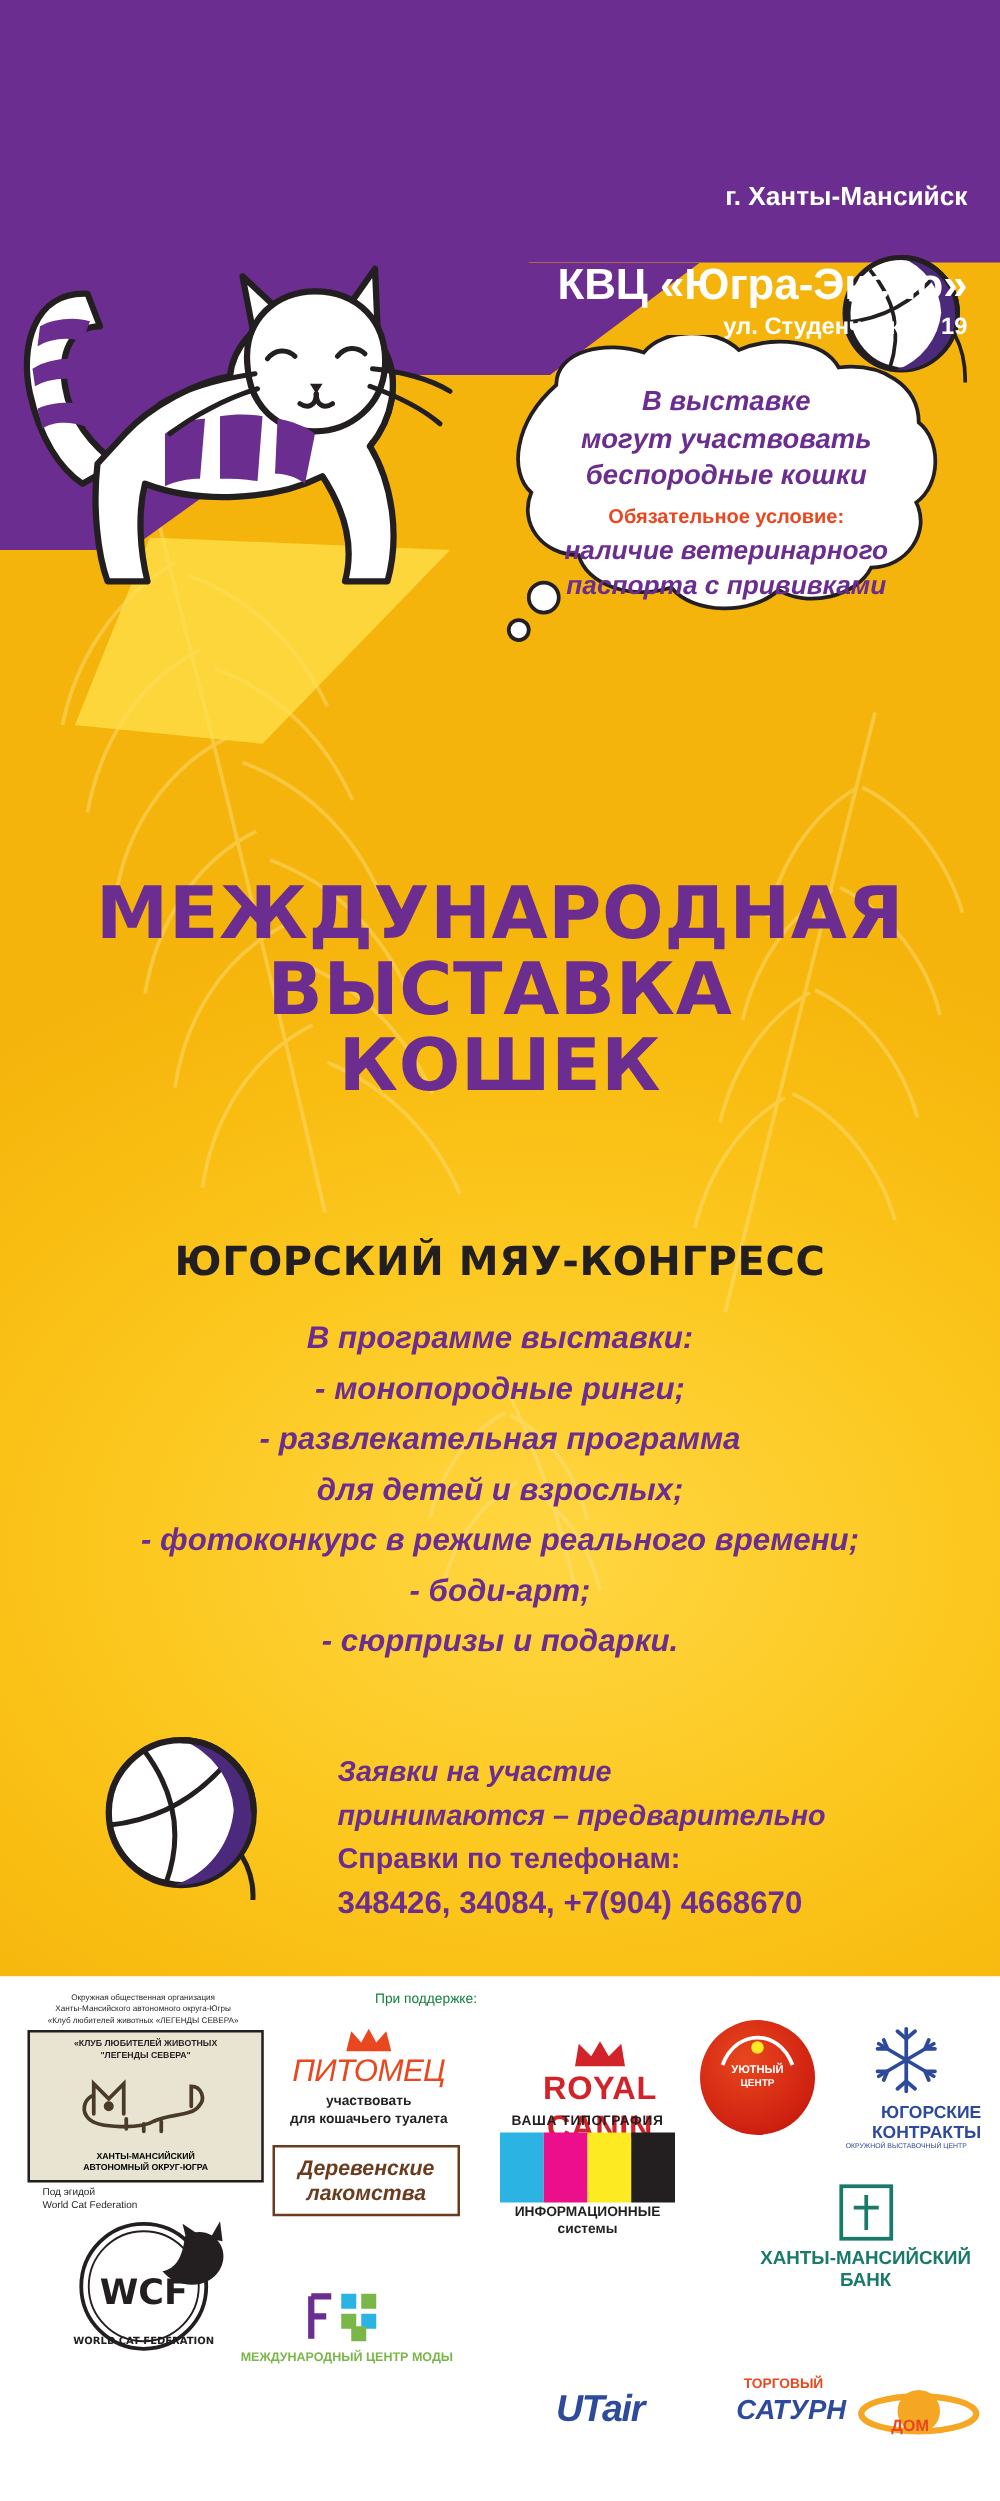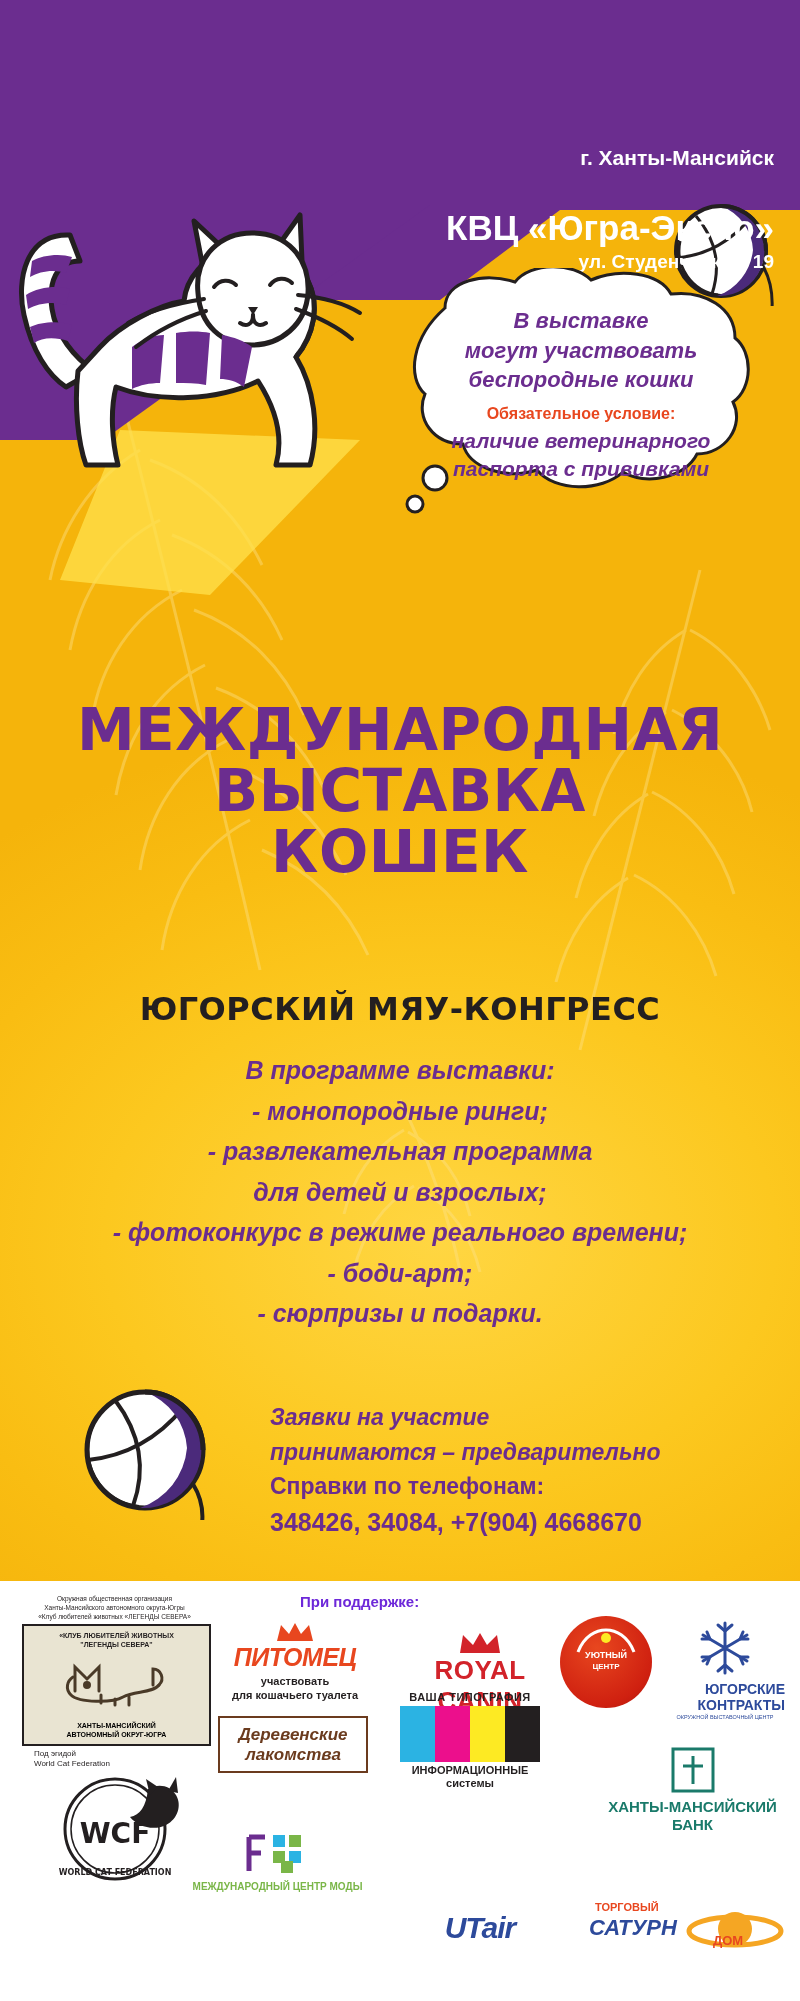--- a/index.html
+++ b/index.html
@@ -107,38 +107,38 @@
   .contacts .c1{font-style:italic;}
   .contacts .c2{font-style:italic;}
   .contacts .phones{font-size:25px;}
 
   
   .sponsors{
     position:absolute;left:0;bottom:0;width:800px;height:420px;
     background:#ffffff;z-index:8;
   }
   .sponsors-title{
-    position:absolute;left:300px;top:12px;font-size:15px;color:#6d28d9;font-weight:bold;
+    position:absolute;left:300px;top:12px;font-size:11px;color:#15803d;font-weight:normal;
   }
   .sp{position:absolute;text-align:center;}
 
   .sp-legend{left:22px;top:14px;width:185px;}
   .sp-legend .cap{font-size:6.5px;line-height:1.35;color:#231f20;}
   .sp-legend .box{
     margin-top:3px;width:185px;height:118px;border:2px solid #231f20;background:#e9e4d2;
     position:relative;
   }
   .sp-legend .box .bt{font-size:7px;color:#231f20;margin-top:5px;line-height:1.3;font-weight:bold;}
   .sp-legend .box .bb{position:absolute;bottom:5px;left:0;width:185px;font-size:7px;font-weight:bold;line-height:1.3;}
 
   .sp-wcf{left:30px;top:168px;width:170px;}
   .sp-wcf .small{font-size:8px;line-height:1.25;color:#231f20;text-align:left;padding-left:4px;}
 
   .sp-pitomec{left:215px;top:40px;width:160px;}
-  .sp-pitomec .w1{color:#e8471f;font-size:25px;font-weight:bold;font-style:italic;letter-spacing:-.5px;}
+  .sp-pitomec .w1{color:#e8471f;font-size:25px;font-weight:normal;font-style:italic;letter-spacing:-.5px;}
   .sp-pitomec .w2{color:#231f20;font-size:11px;font-weight:bold;line-height:1.25;margin-top:3px;}
 
   .sp-derev{left:218px;top:135px;width:150px;}
   .sp-derev .inner{border:2px solid #6b3b1e;background:#fff;padding:7px 4px;}
   .sp-derev .d1{color:#6b3b1e;font-size:17px;font-weight:bold;font-style:italic;line-height:1.15;}
 
   .sp-royal{left:390px;top:50px;width:180px;}
   .sp-royal .rc{color:#d2232a;font-size:26px;font-weight:bold;letter-spacing:.5px;}
 
   .sp-typo{left:400px;top:110px;width:140px;}

